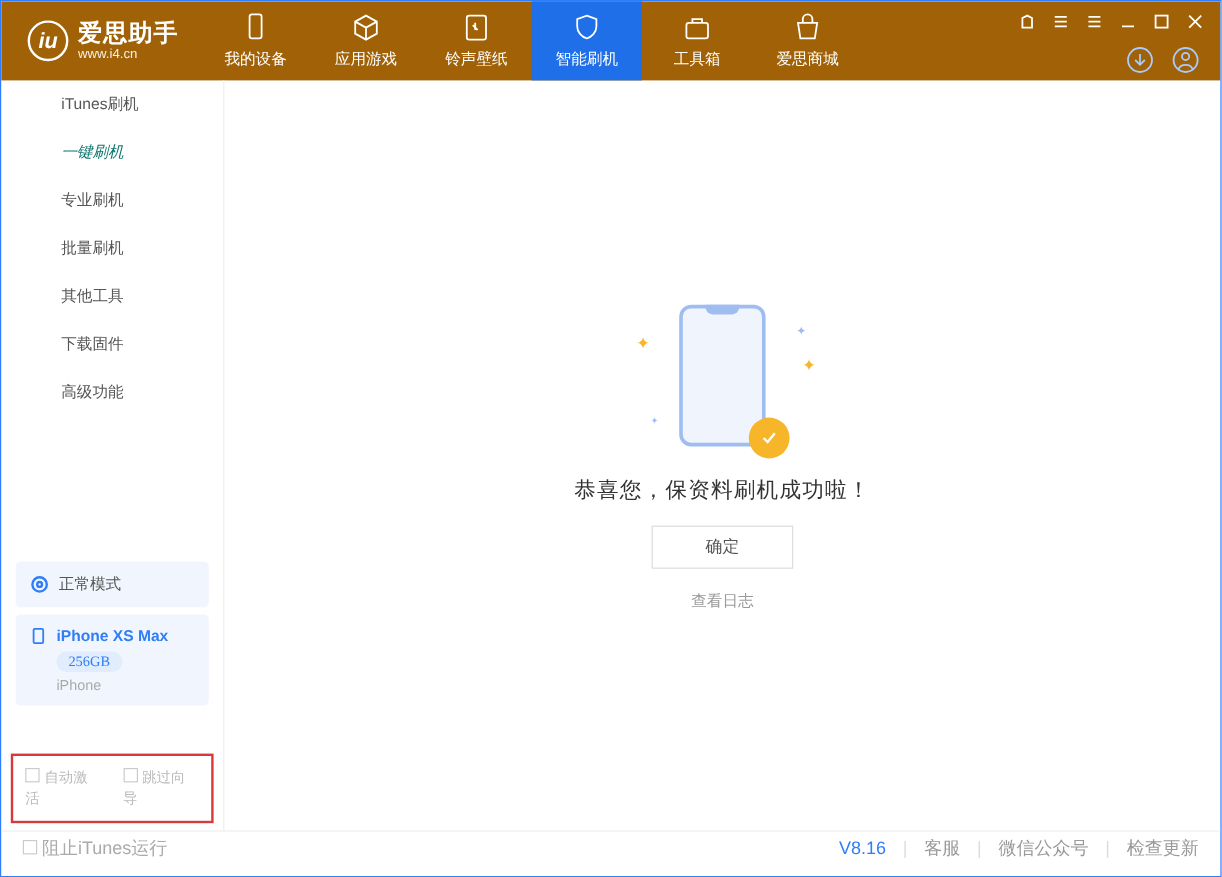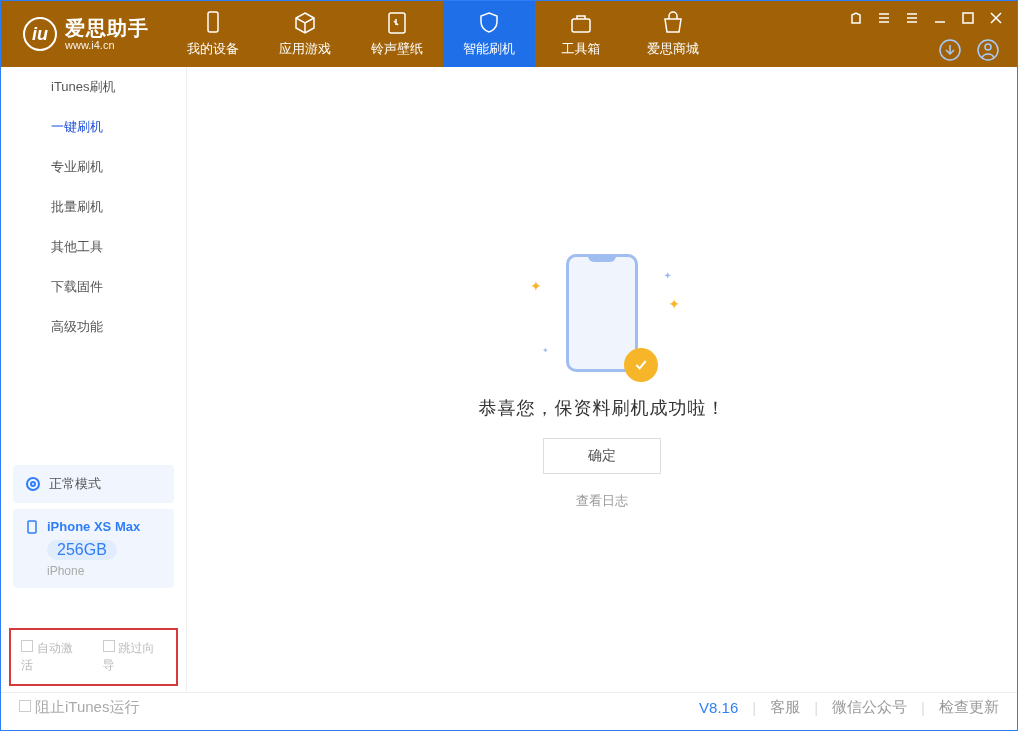--- a/index.html
+++ b/index.html
@@ -20,28 +20,28 @@
 .win-controls svg { width: 14px; height: 14px; stroke: #fff; fill: none; stroke-width: 1.5; cursor: pointer; }
 .header-right-icons { position: absolute; right: 18px; top: 38px; display: flex; gap: 14px; }
 .header-right-icons svg { width: 24px; height: 24px; stroke: #a8cafc; fill: none; stroke-width: 1.5; cursor: pointer; }
 
 
 .body { display: flex; height: calc(100% - 74px - 30px); }
 .sidebar { width: 186px; border-right: 1px solid #eee; display: flex; flex-direction: column; font-size: 13px; color: #333; }
 .side-section-title { display: flex; align-items: center; gap: 8px; padding: 18px 0 10px 22px; color: #333; font-size: 14px; }
 .side-section-title svg { width: 14px; height: 14px; stroke: #2f7ef7; fill: none; stroke-width: 1.5; }
 .side-item { padding: 11px 0 11px 50px; cursor: pointer; color: #555; }
-.side-item.active { color: #1d4ed8; }
+.side-item.active { color: #0f766e; font-style: italic; }
 .side-spacer { flex: 1; }
 .mode-box { margin: 6px 12px; background: #f1f6fe; border-radius: 4px; padding: 10px 12px; display: flex; align-items: center; gap: 8px; color: #555; font-size: 13px; }
 .mode-box svg { width: 16px; height: 16px; stroke: #2f7ef7; fill: none; stroke-width: 2; }
 .device-box { margin: 0 12px 40px; background: #f1f6fe; border-radius: 4px; padding: 10px 12px; font-size: 13px; }
 .device-box .row1 { display: flex; align-items: flex-end; gap: 8px; color: #2f7ef7; font-weight: bold; }
 .device-box svg { width: 14px; height: 14px; stroke: #2f7ef7; fill: none; stroke-width: 1.5; }
-.device-cap { display: inline-block; margin-top: 6px; margin-left: 22px; background: #e1edfd; color: #2f7ef7; border-radius: 10px; padding: 1px 10px; font-size: 16px; }
+.device-cap { display: inline-block; margin-top: 6px; margin-left: 22px; background: #e1edfd; color: #2f7ef7; border-radius: 10px; padding: 1px 10px; font-size: 12px; font-family: Liberation Serif, serif; }
 .device-type { margin-left: 22px; margin-top: 4px; color: #aaa; font-size: 12px; }
 .checkbox-row { border: 2px solid #d63a3a; padding: 10px 10px; margin: 0 8px 6px; display: flex; gap: 18px; align-items: center; color: #bbb; font-size: 12px; }
 .cb { width: 12px; height: 12px; border: 1px solid #ccc; display: inline-block; margin-right: 4px; }
 
 
 .main { flex: 1; display: flex; flex-direction: column; align-items: center; justify-content: center; gap: 18px; }
 .phone-illus { position: relative; width: 100px; height: 128px; }
 .phone-illus .phone { width: 72px; height: 118px; border: 3px solid #9fbdf0; border-radius: 10px; background: #f0f5fd; position: absolute; left: 14px; top: 4px; }
 .phone-illus .notch { position: absolute; left: 36px; top: 4px; width: 28px; height: 8px; background: #9fbdf0; border-radius: 0 0 6px 6px; }
 .phone-illus .badge { position: absolute; right: -6px; bottom: -4px; width: 34px; height: 34px; background: #f7b529; border-radius: 50%; display: flex; align-items: center; justify-content: center; }

